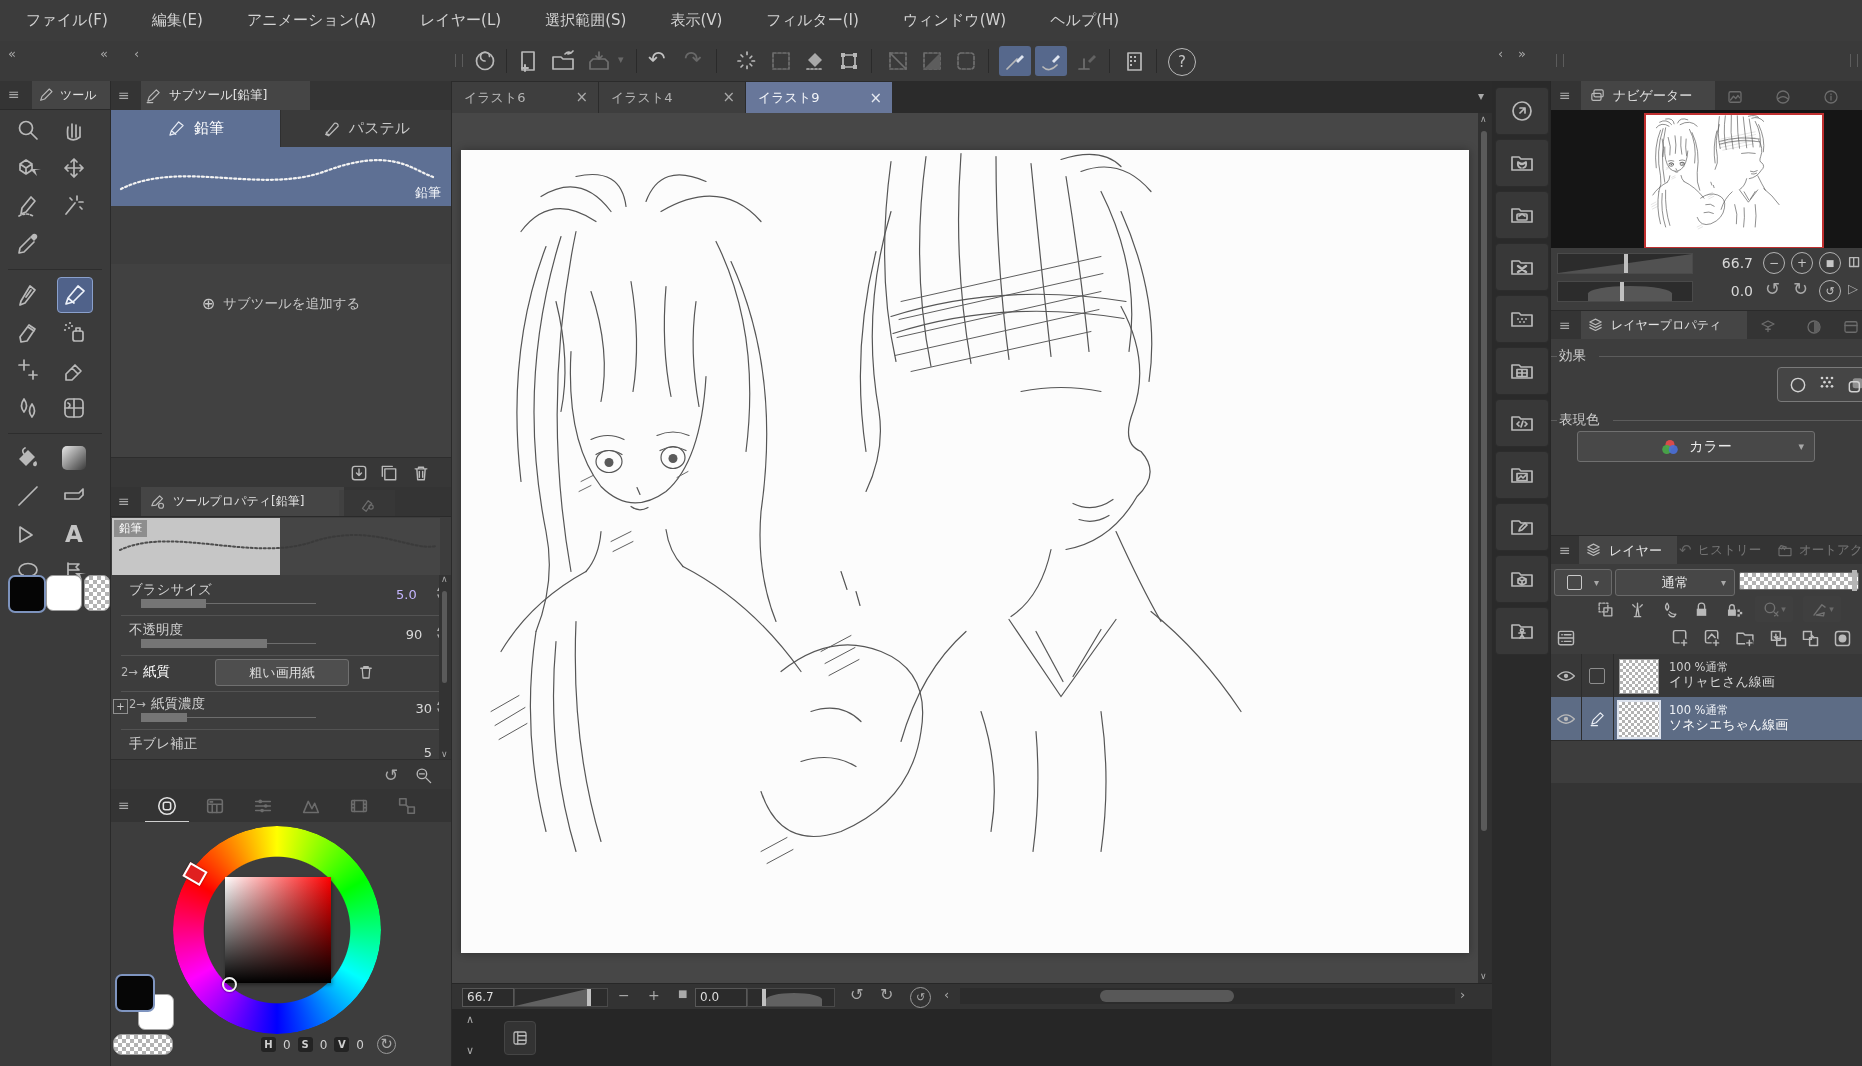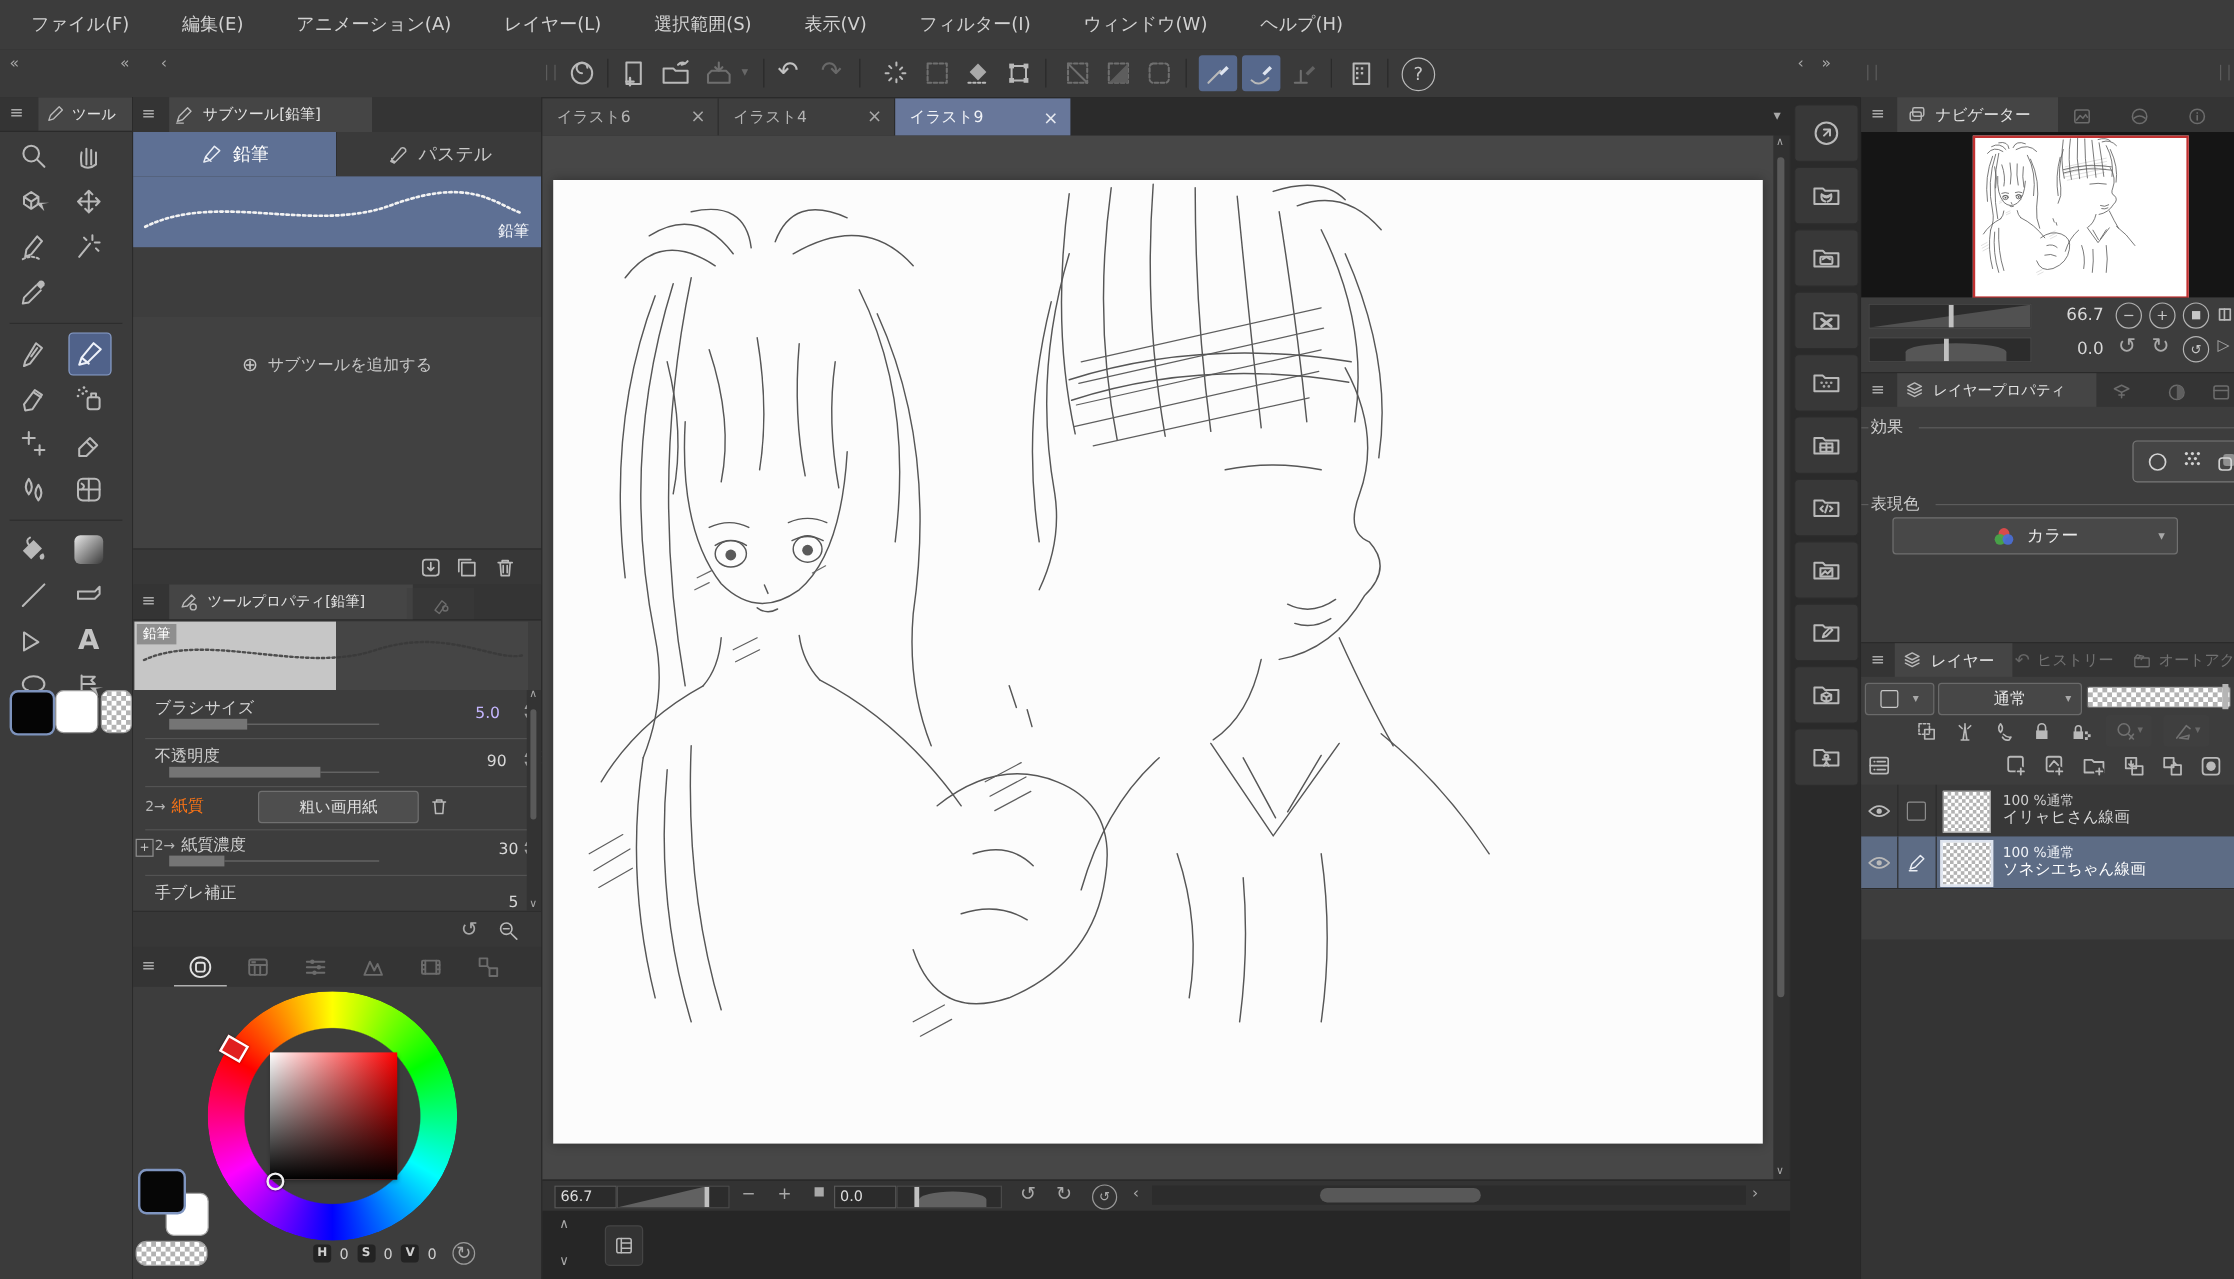--- a/index.html
+++ b/index.html
@@ -435,21 +435,21 @@
           <svg class="i" width="14" height="14" viewBox="0 0 24 24">
             <rect x="4" y="4" width="16" height="16" rx="2"></rect>
             <path d="M12,7 v7 m-3,-3 l3,3 3,-3"></path>
           </svg>
         </div>
       <div class="minifill" style="left:30px;top:64px;width:126px"></div>
       <div class="minitrack" style="left:156px;top:68px;width:49px"></div>
       <div class="sep" style="left:10px;top:80px;width:320px"></div>
 
       <span class="abs" style="left:10px;top:90px;font-size:11.5px;color:#b5b5b5">2→</span>
-      <span class="abs" style="left:32px;top:88px;font-size:13.5px;color:#f97316">紙質</span>
+      <span class="abs" style="left:32px;top:88px;font-size:13.5px;color:#ffffff">紙質</span>
       <div class="abs" style="left:104px;top:84px;width:132px;height:25px;background:#4e4e4e;border:1px solid #707070;border-radius:3px;display:flex;align-items:center;justify-content:center;font-size:13px;color:#e0e0e0">
         <span>粗い画用紙</span>
       </div>
       <div class="abs mbtn" style="left:244px;top:86px;width:22px;height:22px">
           <svg class="i" width="18" height="18" viewBox="0 0 24 24">
             <path d="M5,7 h14 M9,7 V5 h6 v2 M7,7 l1,13 h8 l1,-13"></path>
           </svg>
         </div>
       <div class="sep" style="left:10px;top:116px;width:320px"></div>
 

